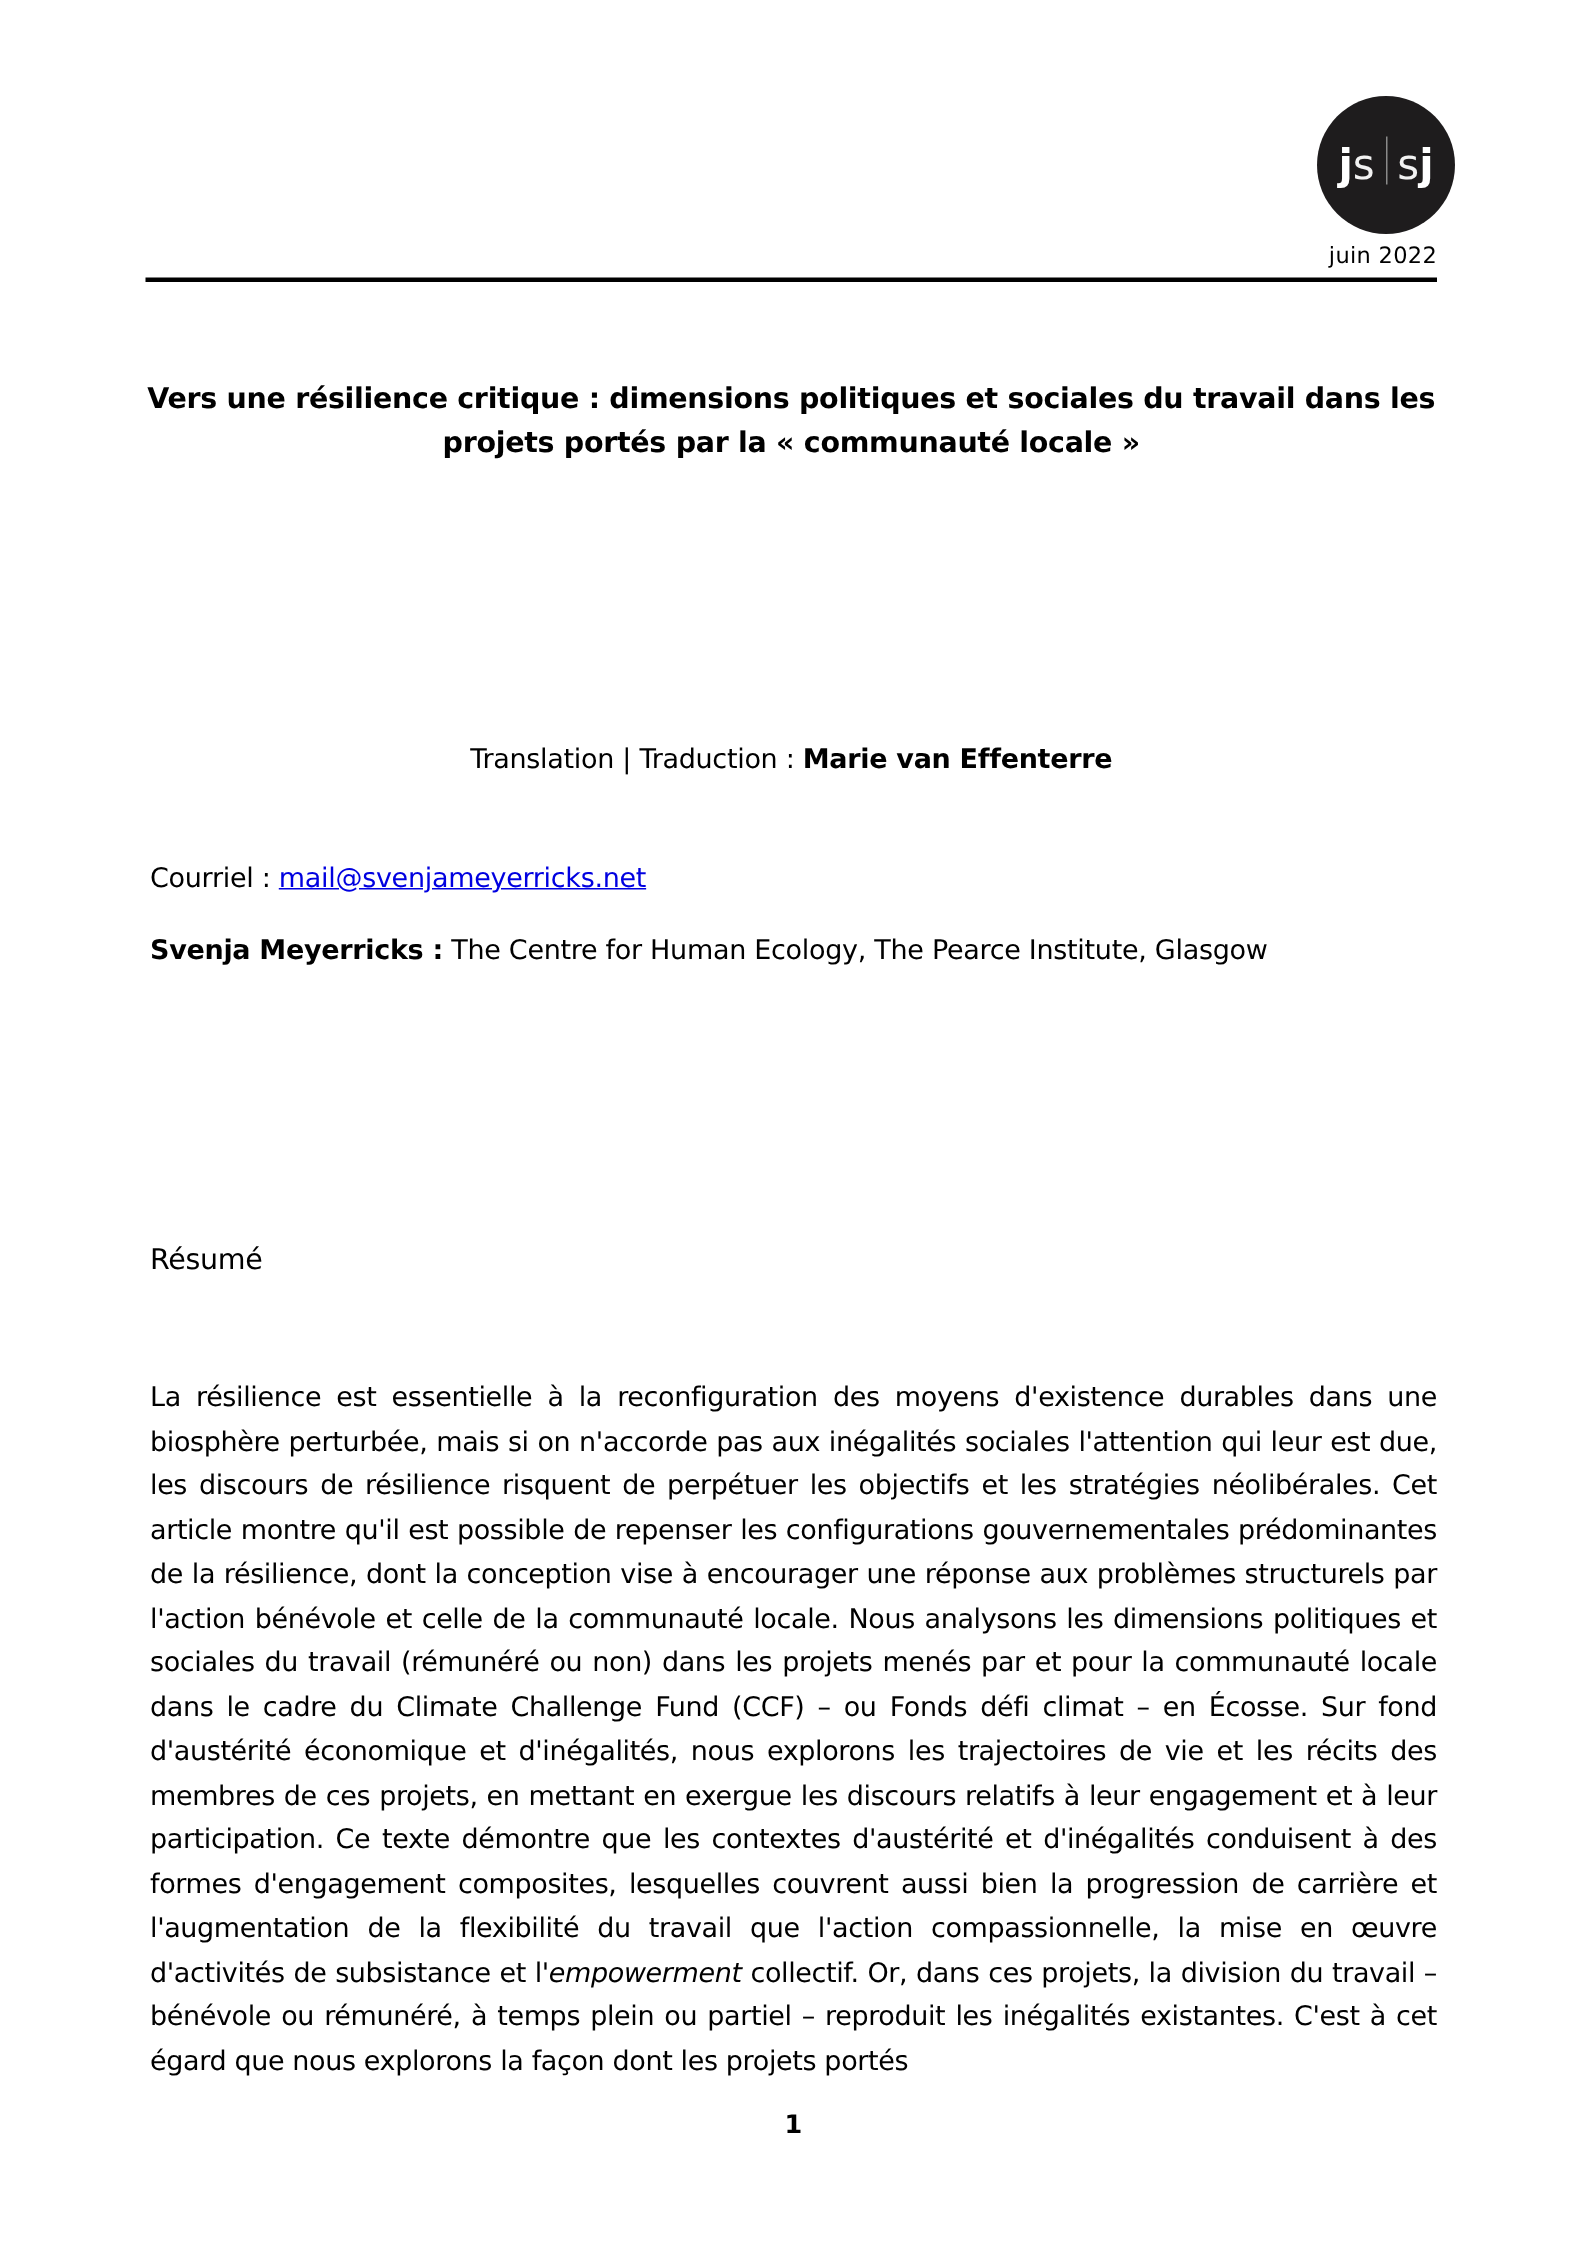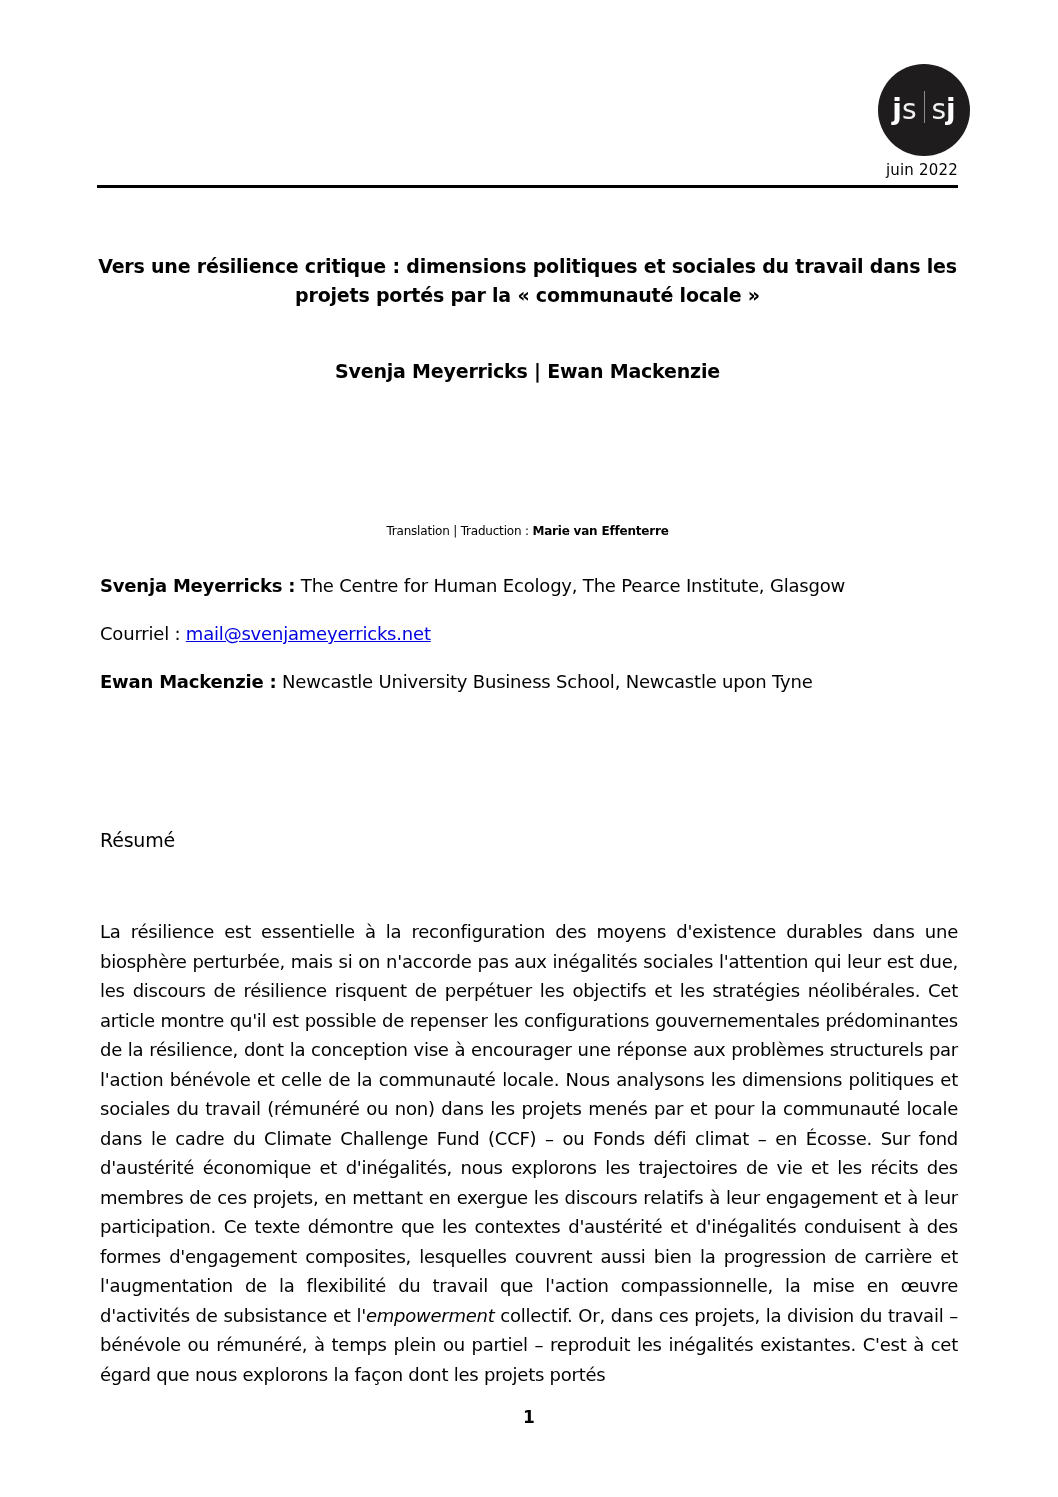--- a/index.html
+++ b/index.html
@@ -80,23 +80,22 @@
     font-size: 19px;
     font-weight: bold;
     letter-spacing: -0.2px;
   }
   .translation-credit {
     position: absolute;
     top: 496px;
     left: 97px;
     width: 861px;
     text-align: center;
-    font-size: 12px;
+    font-size: 18px;
     letter-spacing: -0.2px;
-    margin-top: 28px;
   }
   .contacts {
     position: absolute;
     top: 572px;
     left: 100px;
     width: 858px;
     font-size: 18px;
     letter-spacing: -0.2px;
   }
   .contacts p {
@@ -152,28 +151,26 @@
         <span class="logo-j">j</span>
     </span>
   </div>
 
   <div class="issue-date">juin 2022</div>
 
   <div class="header-rule"></div>
 
   <h1 class="article-title">Vers une résilience critique : dimensions politiques et sociales du travail dans les projets portés par la « communauté locale »</h1>
 
-  <div class="article-authors">Svenja Meyerricks | Ewan Mackenzie</div>
 
   <div class="translation-credit"><span>Translation | Traduction : </span><b>Marie van Effenterre</b></div>
 
   <div class="contacts">
+    <p><span>Courriel : </span><a class="email-link" href="#">mail@svenjameyerricks.net</a></p>
     <p><b>Svenja Meyerricks :</b><span> The Centre for Human Ecology, The Pearce Institute, Glasgow</span></p>
-    <p><span>Courriel : </span><a class="email-link" href="#">mail@svenjameyerricks.net</a></p>
-    <p><b>Ewan Mackenzie :</b><span> Newcastle University Business School, Newcastle upon Tyne</span></p>
   </div>
 
   <h2 class="abstract-heading">Résumé</h2>
 
   <p class="abstract-text"><span>La résilience est essentielle à la reconfiguration des moyens d'existence durables dans une biosphère perturbée, mais si on n'accorde pas aux inégalités sociales l'attention qui leur est due, les discours de résilience risquent de perpétuer les objectifs et les stratégies néolibérales. Cet article montre qu'il est possible de repenser les configurations gouvernementales prédominantes de la résilience, dont la conception vise à encourager une réponse aux problèmes structurels par l'action bénévole et celle de la communauté locale. Nous analysons les dimensions politiques et sociales du travail (rémunéré ou non) dans les projets menés par et pour la communauté locale dans le cadre du Climate Challenge Fund (CCF) – ou Fonds défi climat – en Écosse. Sur fond d'austérité économique et d'inégalités, nous explorons les trajectoires de vie et les récits des membres de ces projets, en mettant en exergue les discours relatifs à leur engagement et à leur participation. Ce texte démontre que les contextes d'austérité et d'inégalités conduisent à des formes d'engagement composites, lesquelles couvrent aussi bien la progression de carrière et l'augmentation de la flexibilité du travail que l'action compassionnelle, la mise en œuvre d'activités de subsistance et l'</span><i>empowerment</i><span> collectif. Or, dans ces projets, la division du travail – bénévole ou rémunéré, à temps plein ou partiel – reproduit les inégalités existantes. C'est à cet égard que nous explorons la façon dont les projets portés</span></p>
 
   <div class="page-number">1</div>
 
 </div>
 

